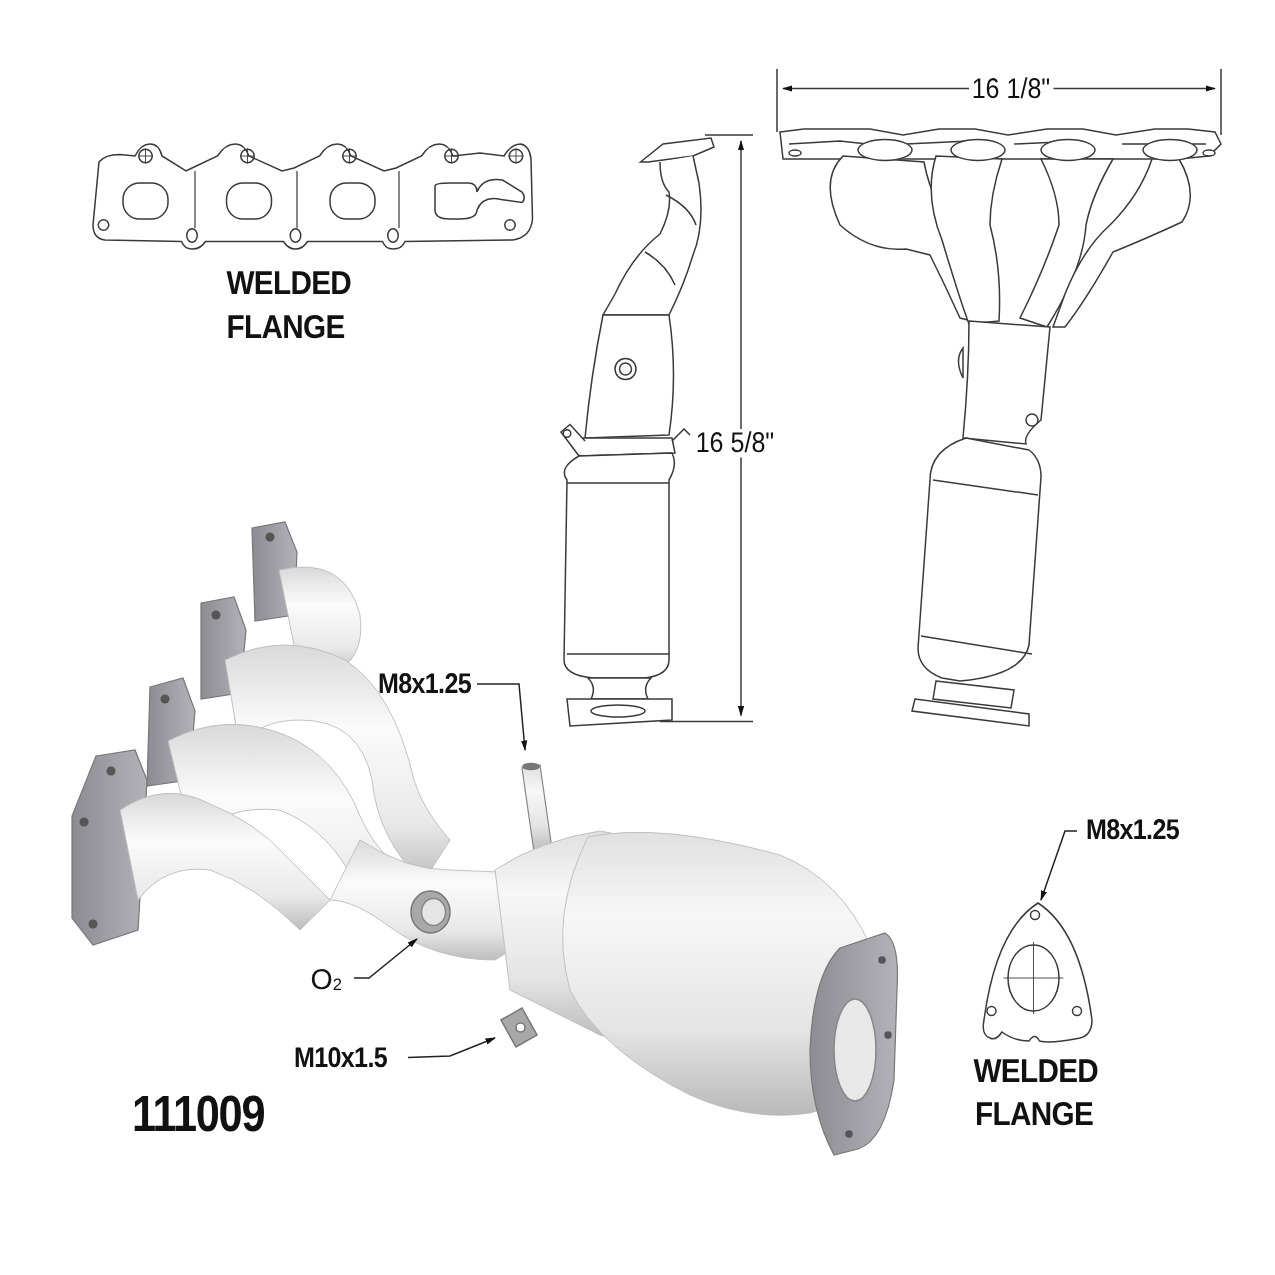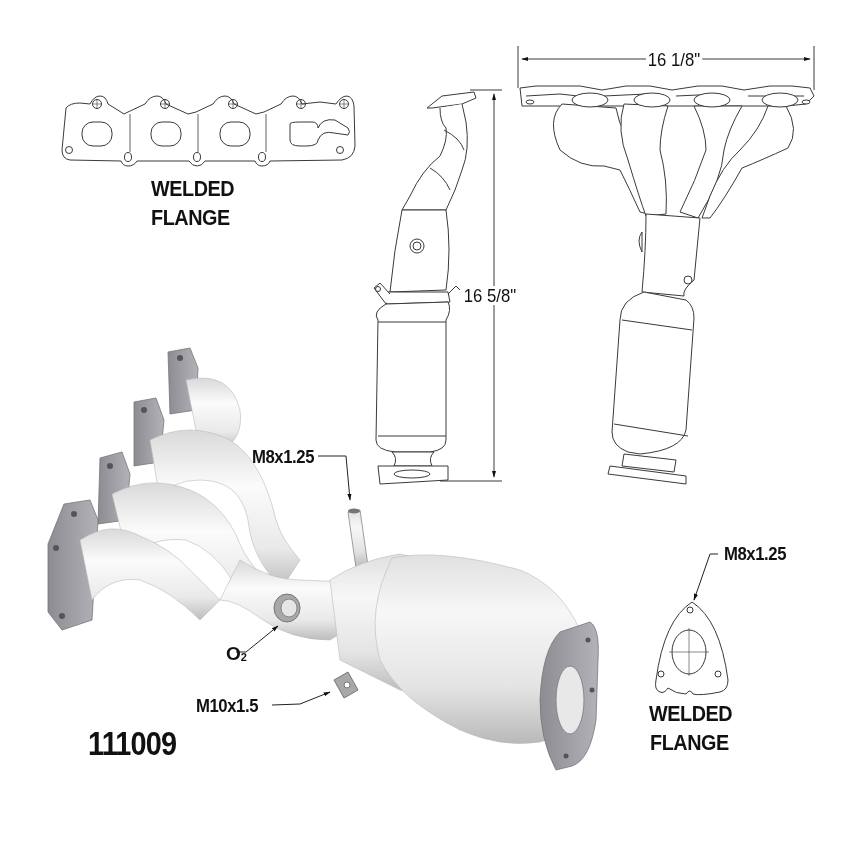--- a/index.html
+++ b/index.html
@@ -3,21 +3,21 @@
   <meta charset="utf-8">
   <style>
     html, body { margin:0; padding:0; background:#ffffff; }
     body { width:850px; height:850px; position:relative; overflow:hidden; font-family:"Liberation Sans", sans-serif; }
     .layer { position:absolute; left:0; top:0; width:850px; height:850px; }
     .lbl { position:absolute; font-family:"Liberation Sans", sans-serif; font-weight:bold; color:#111; line-height:1; letter-spacing:-0.5px; }
     .lbl-big { font-size:22px; transform:scaleX(0.9); transform-origin:left top; }
     .lbl-mid { font-size:19px; transform:scaleX(0.88); transform-origin:left top; }
     .dim { position:absolute; font-family:"Liberation Sans", sans-serif; font-size:19px; color:#111; background:#fff; line-height:1; padding:0 2px; transform:scaleX(0.88); transform-origin:left top; }
     .part { position:absolute; font-family:"Liberation Sans", sans-serif; font-weight:bold; font-size:34px; color:#111; transform:scaleX(0.85); transform-origin:left top; line-height:1; letter-spacing:-1px; }
-    .o2 { position:absolute; font-family:"Liberation Sans", sans-serif; font-weight:bold; font-size:19px; color:#111; line-height:1;margin-left:19px; }
+    .o2 { position:absolute; font-family:"Liberation Sans", sans-serif; font-weight:normal; font-size:19px; color:#111; line-height:1; }
     .o2 sub { font-size:11px; vertical-align:baseline; position:relative; top:1px; }
   </style>
 </head>
 <body>
 
 <svg class="layer" viewBox="0 0 850 850" xmlns="http://www.w3.org/2000/svg">
   <defs>
     <marker id="arr" viewBox="0 0 10 10" refX="9" refY="5" markerWidth="7" markerHeight="7" orient="auto-start-reverse">
       <path d="M0,2 L10,5 L0,8 z" fill="#111"></path>
     </marker>

